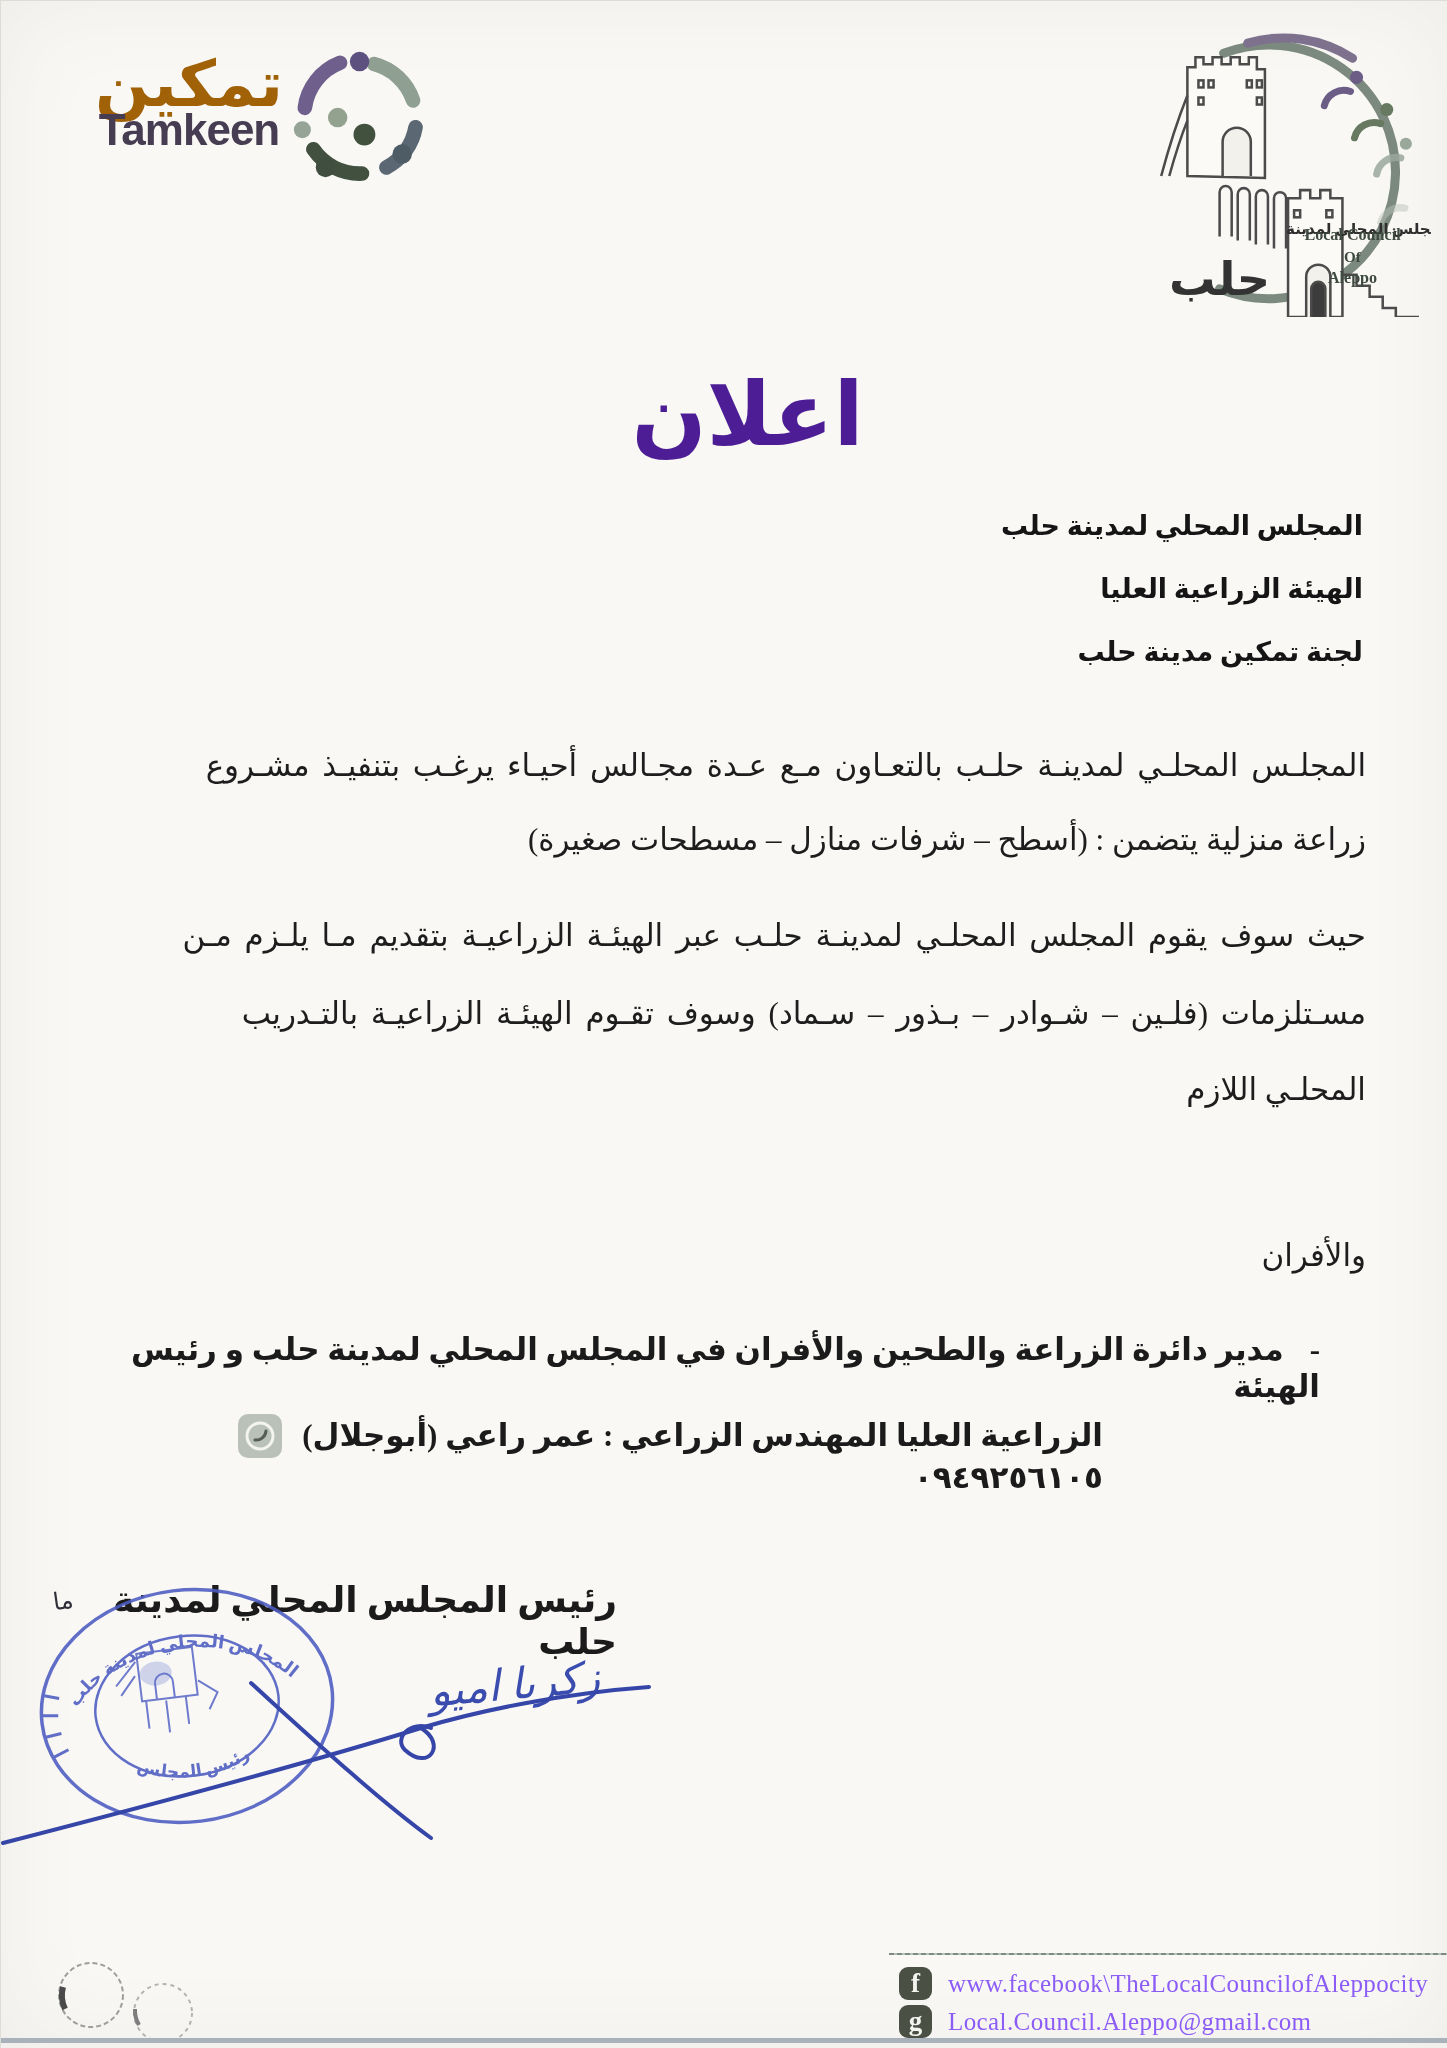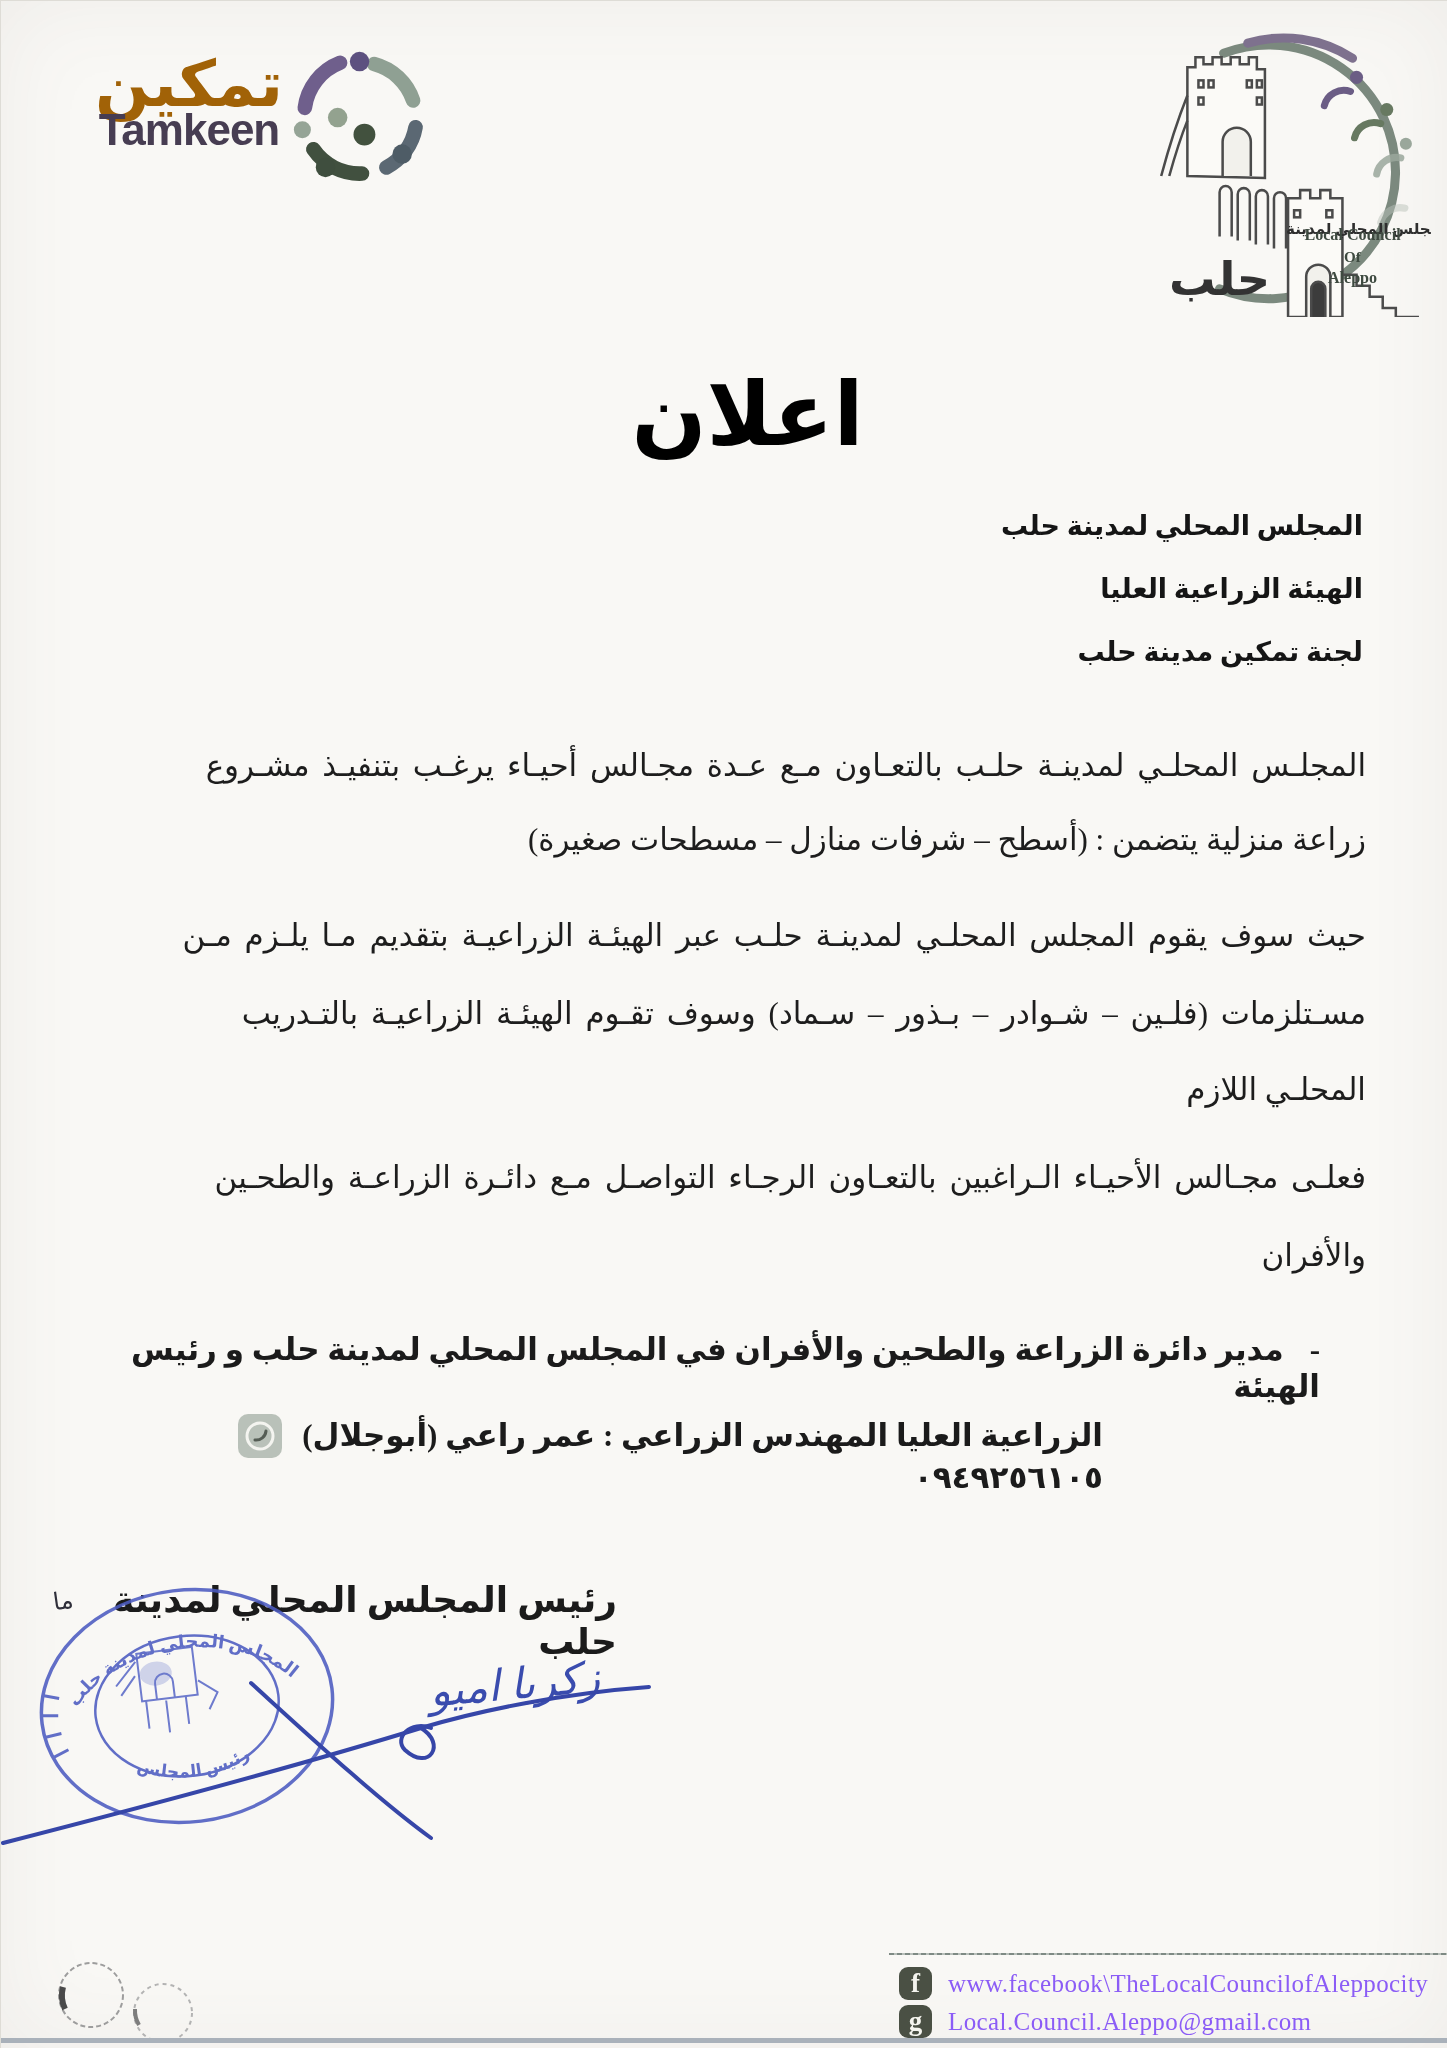--- a/index.html
+++ b/index.html
@@ -7,21 +7,21 @@
         font-family:"Liberation Serif","DejaVu Sans",serif;color:#1b1b1b;overflow:hidden;
         border:1px solid #dedcd6;box-shadow:inset 0 0 90px rgba(95,90,78,.07);}
   .abs{position:absolute;}
   
   .tk-ar{left:88px;top:50px;width:200px;text-align:center;font-size:64px;font-weight:bold;
          color:#a16207;line-height:1.05;}
   .tk-en{left:88px;top:104px;width:200px;text-align:center;font-size:44px;font-weight:bold;
          color:#473d52;font-family:"Liberation Sans",sans-serif;letter-spacing:-1px;}
   
   .title{left:0;right:0;top:362px;text-align:center;font-size:88px;font-weight:bold;
-         padding-left:46px;color:#000000;}
+         padding-left:46px;color:#4c1d95;}
   
   .addressee{right:85px;top:494px;text-align:right;font-weight:bold;font-size:27px;
              line-height:63px;color:#151515;}
   
   .bline{right:82px;left:78px;text-align:right;font-size:31px;color:#1d1d1d;}
   .stretch{word-spacing:5px;}
   .bullet1{top:1330px;right:128px;left:78px;text-align:right;font-weight:bold;font-size:31px;}
   .bullet1 .gap{margin-right:26px;}
   .bullet2{top:1412px;right:345px;left:105px;text-align:right;font-weight:bold;font-size:31px;}
   .wa-icon{display:inline-block;width:46px;height:46px;vertical-align:-13px;margin:0 12px;}
@@ -119,21 +119,20 @@
     <div>لجنة تمكين مدينة حلب</div>
   </div>
 
   <div class="abs bline stretch" style="top:746px;" dir="rtl">المجلـس المحلـي لمدينـة حلـب بالتعـاون مـع عـدة مجـالس أحيـاء يرغـب بتنفيـذ مشـروع</div>
   <div class="abs bline" style="top:820px;" dir="rtl">زراعة منزلية يتضمن : (أسطح – شرفات منازل – مسطحات صغيرة)</div>
 
   <div class="abs bline stretch" style="top:916px;" dir="rtl">حيث سوف يقوم المجلس المحلـي لمدينـة حلـب عبر الهيئـة الزراعيـة بتقديم مـا يلـزم مـن</div>
   <div class="abs bline stretch" style="top:994px;" dir="rtl">مسـتلزمات (فلـين – شـوادر – بـذور – سـماد) وسوف تقـوم الهيئـة الزراعيـة بالتـدريب</div>
   <div class="abs bline" style="top:1070px;" dir="rtl">المحلـي اللازم</div>
 
-  <div class="abs bline stretch" style="top:1158px;" dir="rtl">فعلـى مجـالس الأحيـاء الـراغبين بالتعـاون الرجـاء التواصـل مـع دائـرة الزراعـة والطحـين</div>
   <div class="abs bline" style="top:1236px;" dir="rtl">والأفران</div>
 
   <div class="abs bullet1" dir="rtl">
     <span>-</span><span class="gap">مدير دائرة الزراعة والطحين والأفران في المجلس المحلي لمدينة حلب و رئيس الهيئة</span>
   </div>
   <div class="abs bullet2" dir="rtl">
     <span>الزراعية العليا المهندس الزراعي : عمر راعي (أبوجلال)</span>
     <span class="wa-icon">
       <svg width="46" height="46" viewBox="0 0 46 46">
         <rect x="1" y="1" width="44" height="44" rx="10" fill="#aeb7ae" opacity=".85"></rect>

